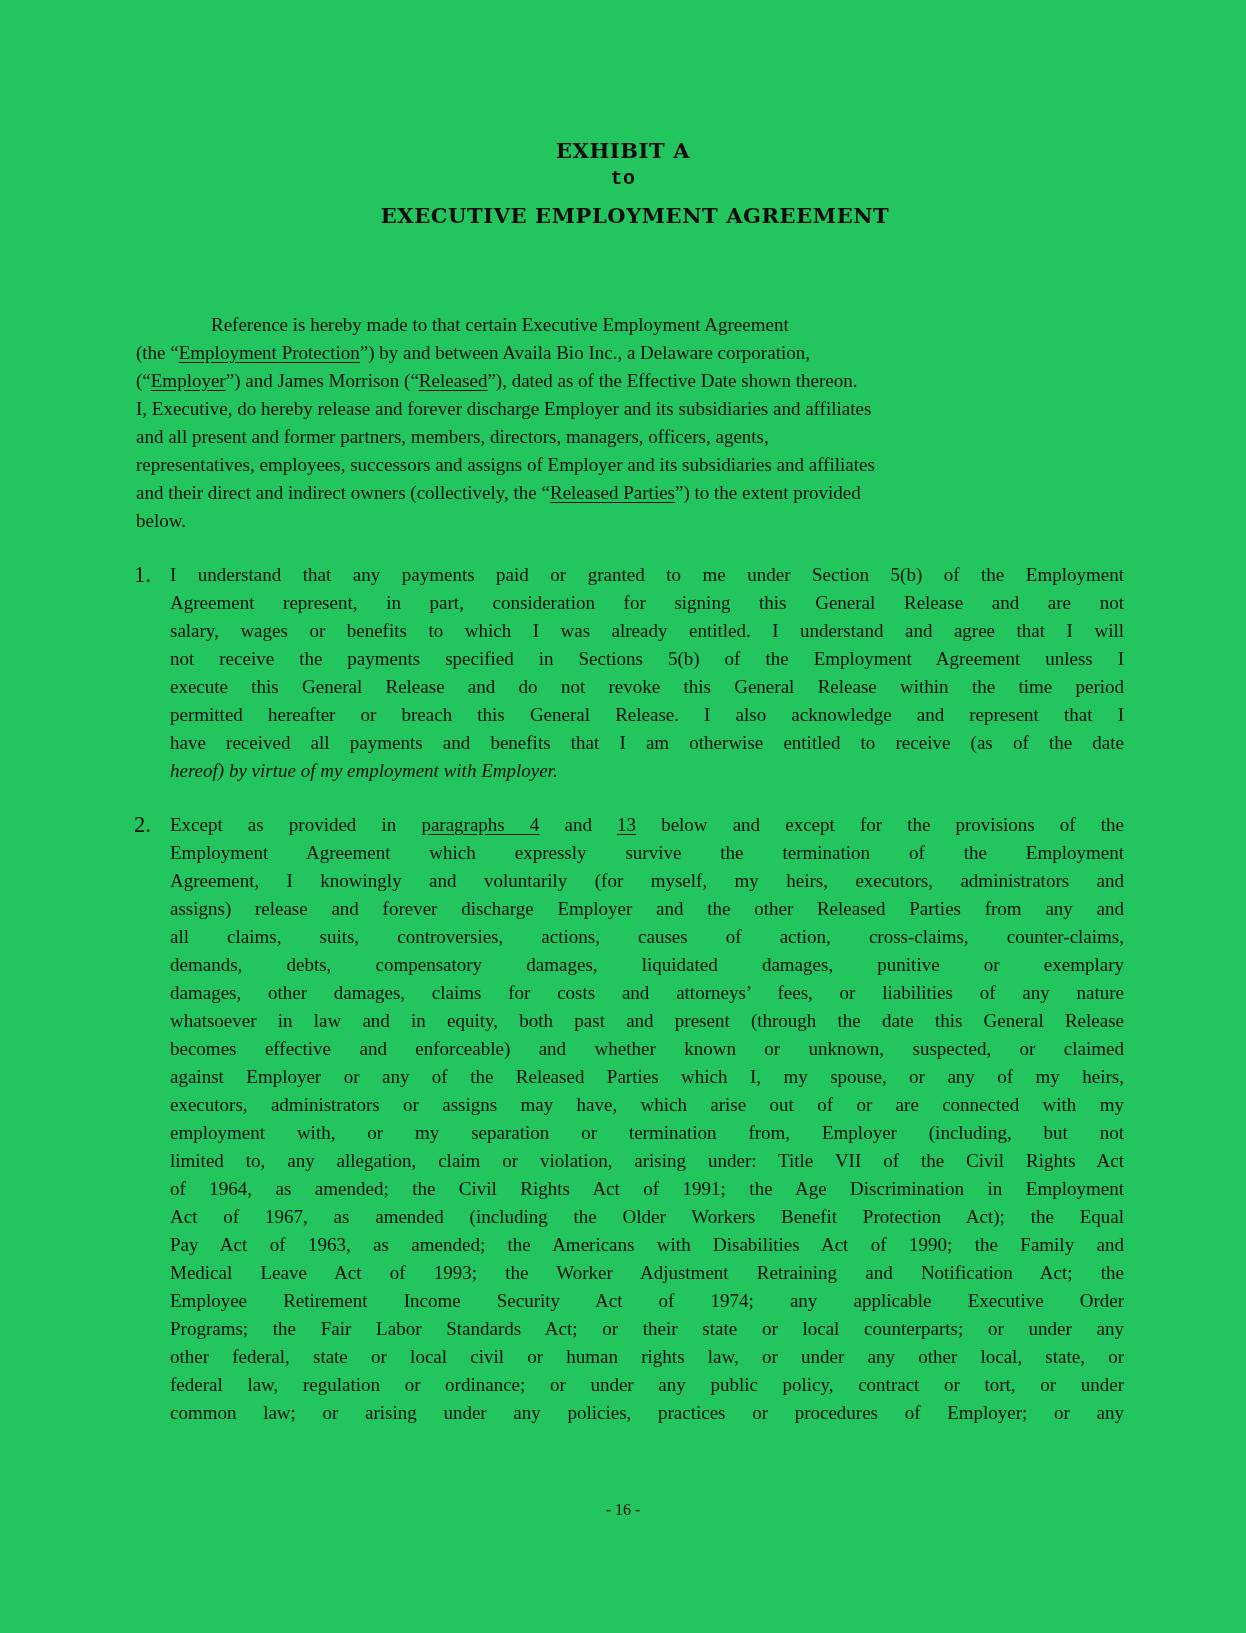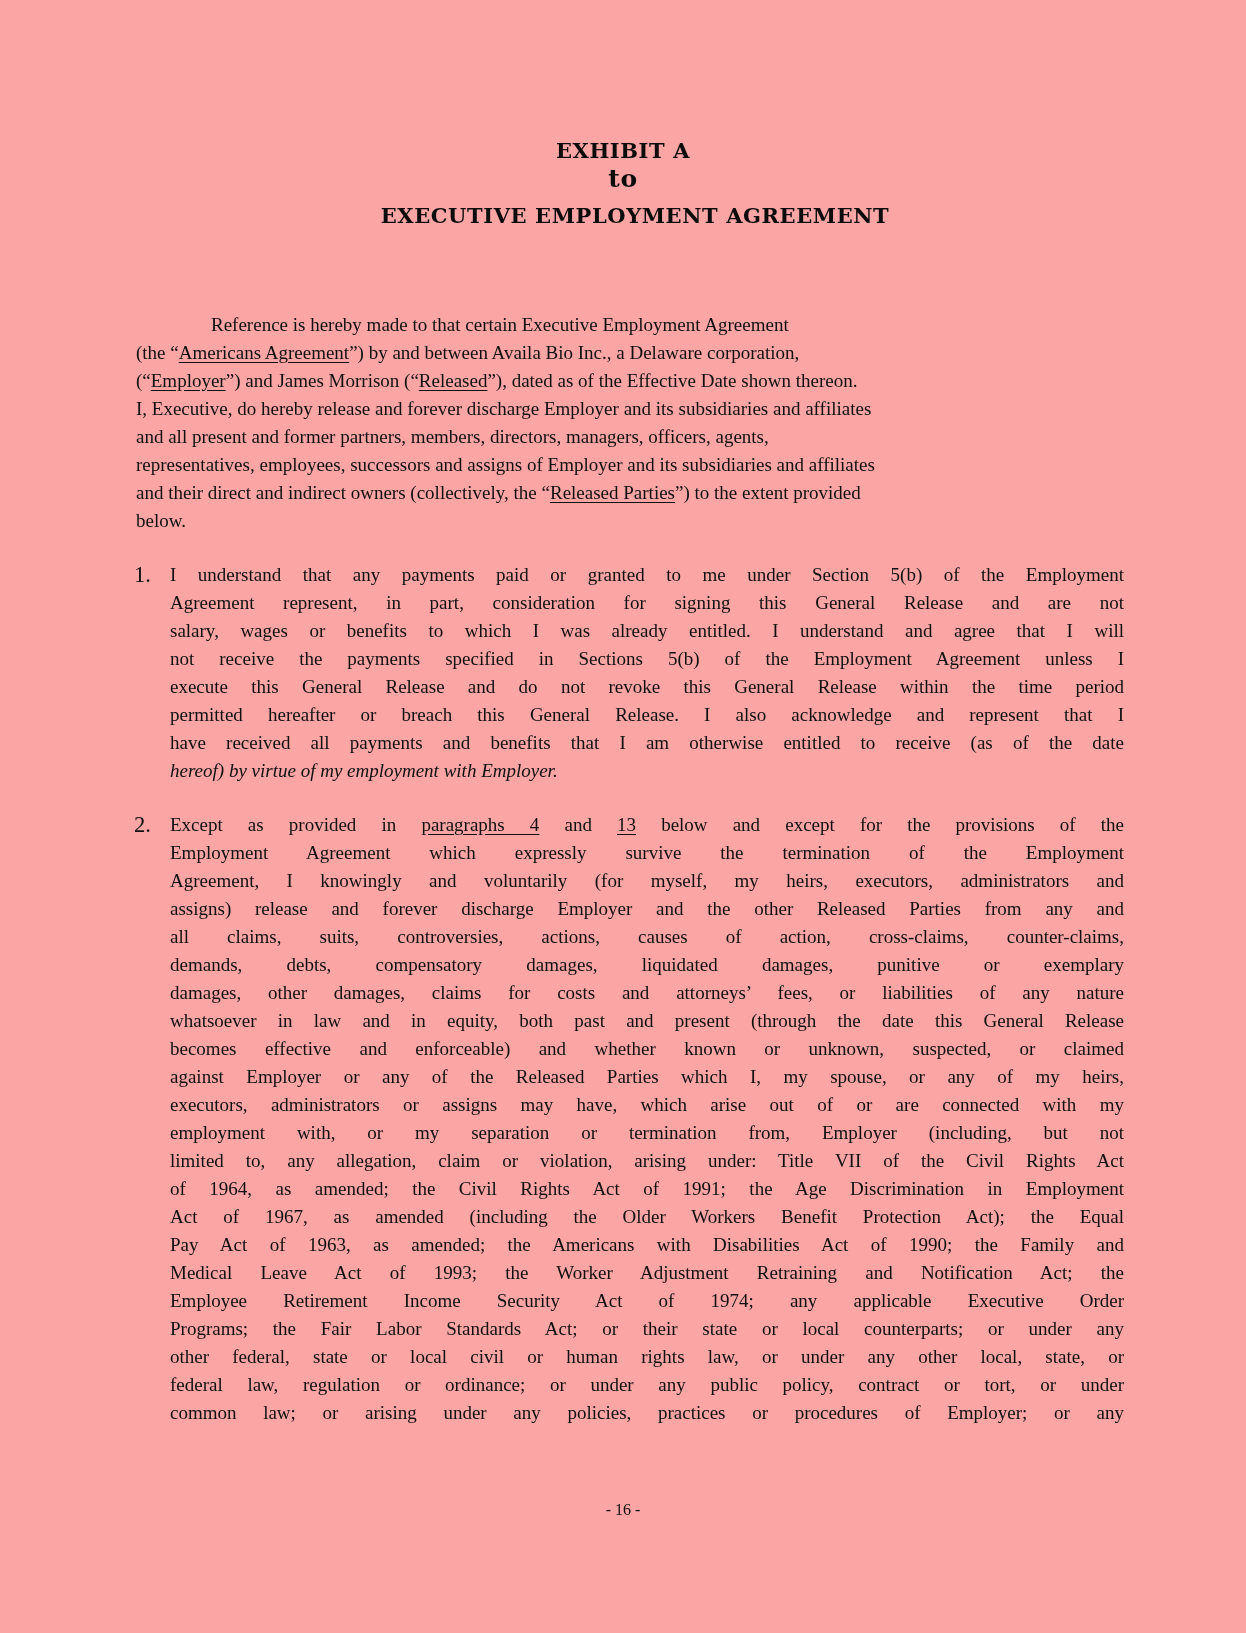--- a/index.html
+++ b/index.html
@@ -13,36 +13,36 @@
       position: relative;
       overflow: hidden;
       font-family: "Liberation Serif", "DejaVu Serif", serif;
       color: #111111;
     }
     .page {
       position: absolute;
       left: 0; top: 0;
       width: 1246px;
       height: 1633px;
-      background: #fca5a5;
+      background: #22c55e;
     }
     .heading {
       position: absolute;
       left: 0;
       width: 1246px;
       text-align: center;
       font-family: "DejaVu Serif", "Liberation Serif", serif;
       font-weight: bold;
       font-size: 21px;
       letter-spacing: 0.6px;
       line-height: 28px;
       color: #0c0c0c;
     }
     .h-exhibit { top: 137px; }
-    .h-to      { top: 165px; font-size: 25px; }
+    .h-to      { top: 165px; font-size: 20px; font-family: Liberation Mono, monospace; }
     .h-agree   { top: 202px; padding-left: 12px; }
     .h-release { top: 260px; }
 
     .line {
       position: absolute;
       font-size: 19px;
       line-height: 28px;
       white-space: nowrap;
       color: #111111;
     }
@@ -90,21 +90,21 @@
 
   <div class="heading h-exhibit">EXHIBIT A</div>
   <div class="heading h-to">to</div>
   <div class="heading h-agree">EXECUTIVE EMPLOYMENT AGREEMENT</div>
 
   <div class="intro">
     <div class="line first" style="top:311px">
       <span>Reference is hereby made to that certain Executive Employment Agreement</span>
     </div>
     <div class="line" style="top:339px">
-      <span>(the “</span><span class="u">Americans Agreement</span><span>”) by and between Availa Bio Inc., a Delaware corporation,</span>
+      <span>(the “</span><span class="u">Employment Protection</span><span>”) by and between Availa Bio Inc., a Delaware corporation,</span>
     </div>
     <div class="line" style="top:367px">
       <span>(“</span><span class="u">Employer</span><span>”) and James Morrison (“</span><span class="u">Released</span><span>”), dated as of the Effective Date shown thereon.</span>
     </div>
     <div class="line" style="top:395px">
       <span>I,  Executive, do hereby release and forever discharge Employer and its subsidiaries and affiliates</span>
     </div>
     <div class="line" style="top:423px">
       <span>and all present and former partners, members, directors, managers, officers, agents,</span>
     </div>

